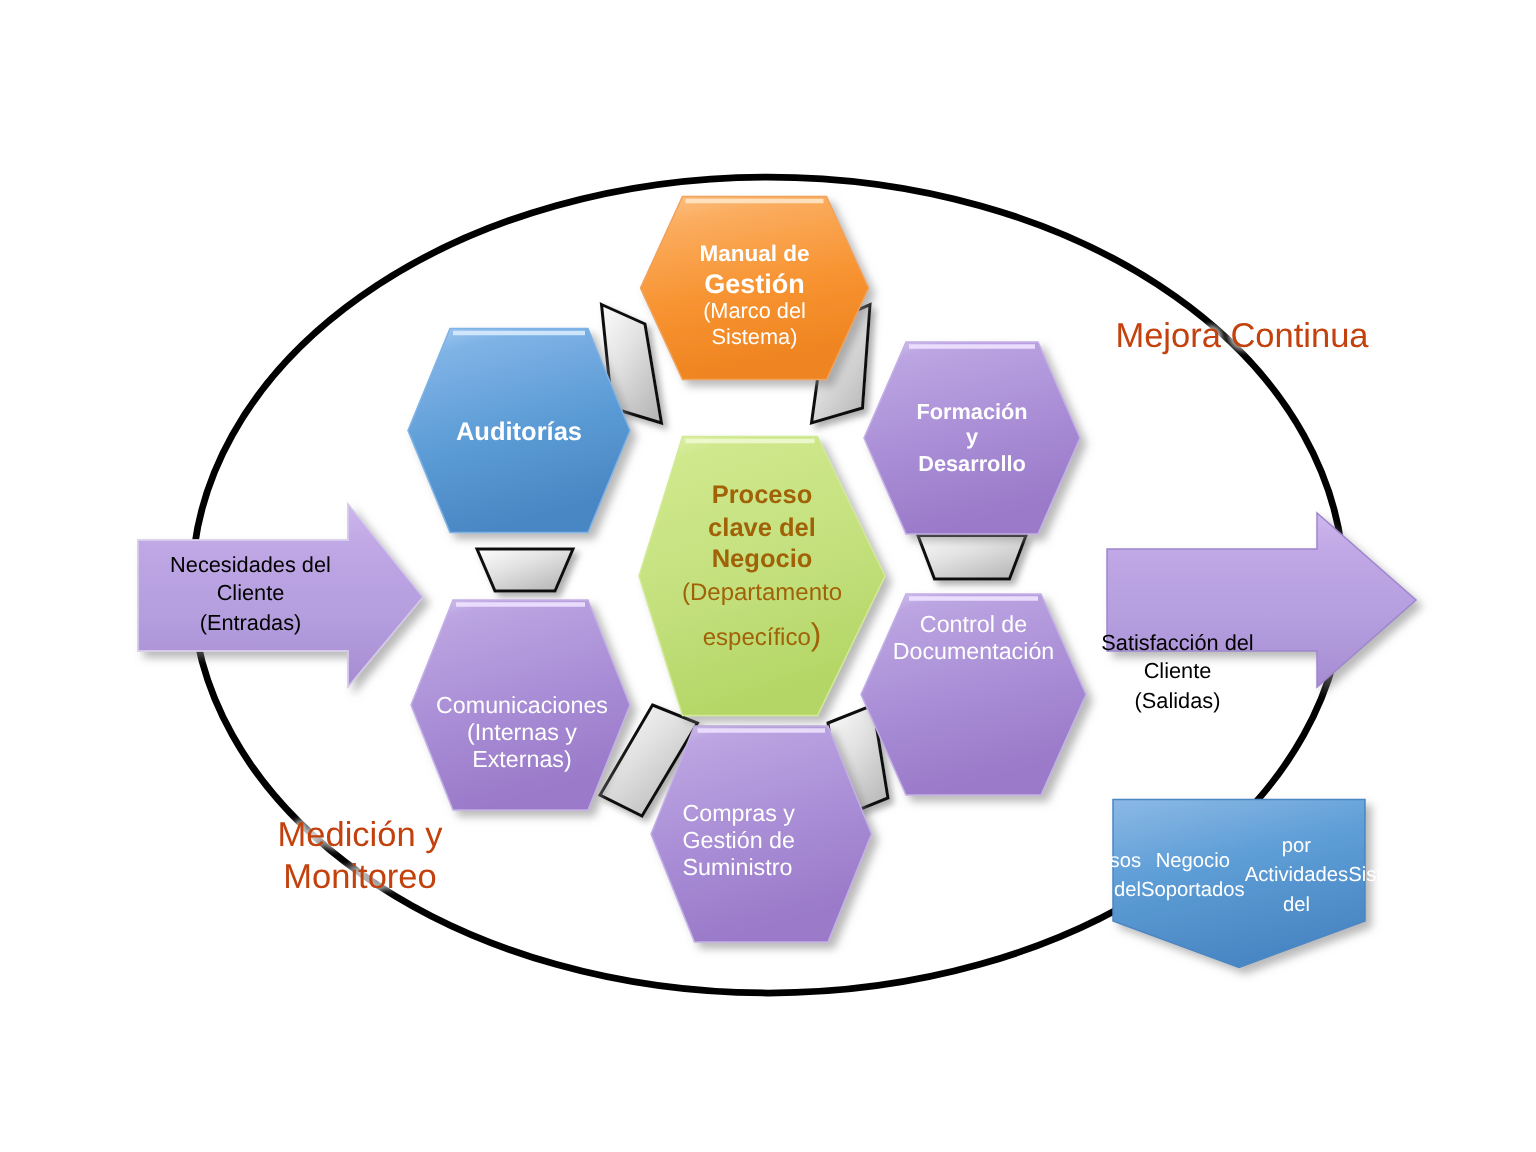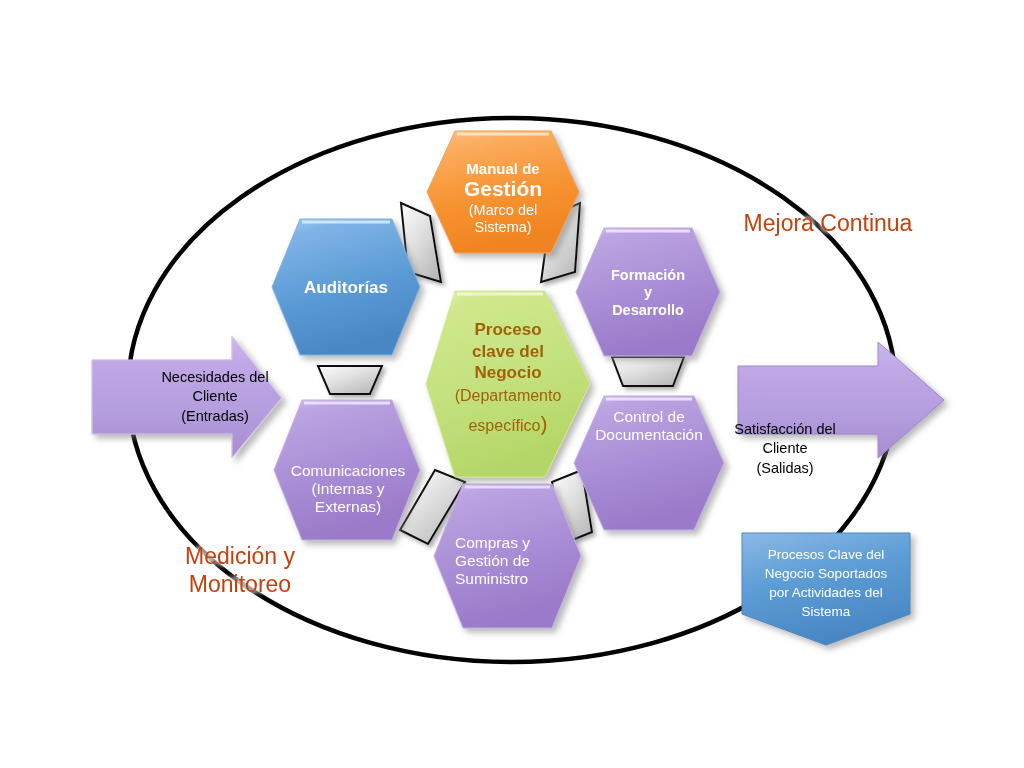--- a/index.html
+++ b/index.html
@@ -147,21 +147,21 @@
       <path d="M 457,294 L 543,294" stroke="#f0fad0" stroke-width="3" opacity=".9" fill="none"></path>
     </g>
 
     <g filter="url(#shp)">
       <path d="M 742,533 L 910,533 L 910,614 L 826,645 L 742,614 Z" fill="url(#gBlue2)" stroke="#4a87c4" stroke-width="1"></path>
     </g>
   </svg>
 
   <div class="hexlabel" style="left:427px;top:148px;width:152px;height:100px;flex-direction:column;justify-content:center;">
     <div class="bold" style="font-size:15px;">Manual de</div>
-    <div class="bold" style="font-size:21px;">Gestión</div>
+    <div class="bold" style="font-size:18px;">Gestión</div>
     <div style="font-size:14.5px;">(Marco del</div>
     <div style="font-size:14.5px;">Sistema)</div>
   </div>
 
   <div class="hexlabel bold" style="left:272px;top:268px;width:148px;height:40px;font-size:17px;">Auditorías</div>
 
   <div class="hexlabel" style="left:576px;top:252px;width:144px;height:82px;flex-direction:column;justify-content:center;font-size:14.5px;">
     <div class="bold">Formación</div>
     <div class="bold">y</div>
     <div class="bold">Desarrollo</div>
@@ -187,33 +187,33 @@
   <div class="hexlabel" style="left:426px;top:316px;width:164px;height:128px;flex-direction:column;justify-content:center;color:#a16207;">
     <div class="bold" style="font-size:17px;line-height:1.28;">Proceso</div>
     <div class="bold" style="font-size:17px;line-height:1.28;">clave del</div>
     <div class="bold" style="font-size:17px;line-height:1.28;">Negocio</div>
     <div style="font-size:16px;line-height:1.45;">(Departamento</div>
     <div style="font-size:16px;line-height:1.6;">
       <span>específico</span><span style="font-size:21px;">)</span>
     </div>
   </div>
 
-  <div class="arrowlabel" style="left:94px;top:360px;width:146px;height:74px;flex-direction:column;justify-content:center;margin-left:48px;">
+  <div class="arrowlabel" style="left:94px;top:360px;width:146px;height:74px;flex-direction:column;justify-content:center;">
     <div>Necesidades del</div>
     <div>Cliente</div>
     <div>(Entradas)</div>
   </div>
 
   <div class="arrowlabel" style="left:712px;top:366px;width:146px;height:70px;flex-direction:column;justify-content:center;margin-top:48px;">
     <div>Satisfacción del</div>
     <div>Cliente</div>
     <div>(Salidas)</div>
   </div>
 
-  <div class="hexlabel" style="left:742px;top:543px;width:168px;height:80px;flex-direction:column;justify-content:center;font-size:13.5px;line-height:1.42;">
+  <div class="hexlabel" style="left:742px;top:543px;width:168px;height:80px;flex-direction:row;justify-content:center;font-size:13.5px;line-height:1.42;">
     <div>Procesos Clave del</div>
     <div>Negocio Soportados</div>
     <div>por Actividades del</div>
     <div>Sistema</div>
   </div>
 
   <div class="plainlabel" style="left:718px;top:210px;width:220px;text-shadow:0 0 6px #fff,0 0 6px #fff,0 0 4px #fff;">Mejora Continua</div>
 
   <div class="plainlabel" style="left:136px;top:543px;width:208px;text-shadow:0 0 6px #fff,0 0 6px #fff,0 0 4px #fff;">
     <div>Medición y</div>

